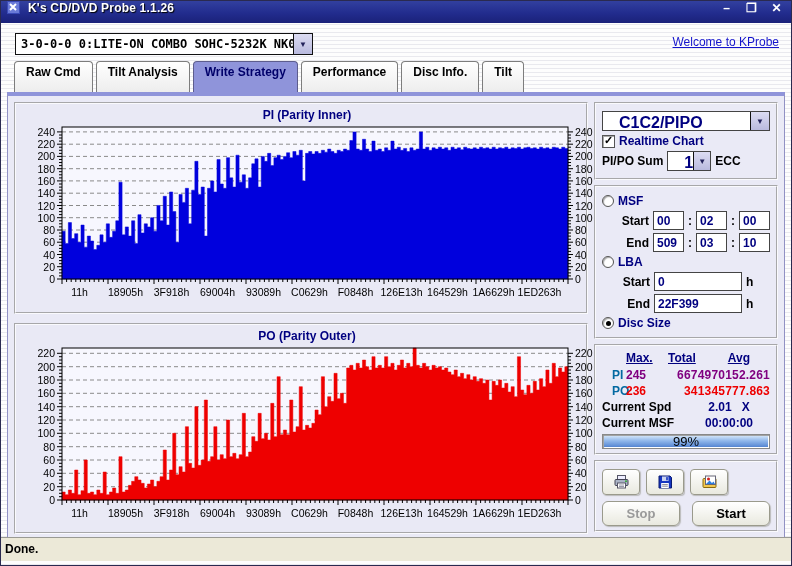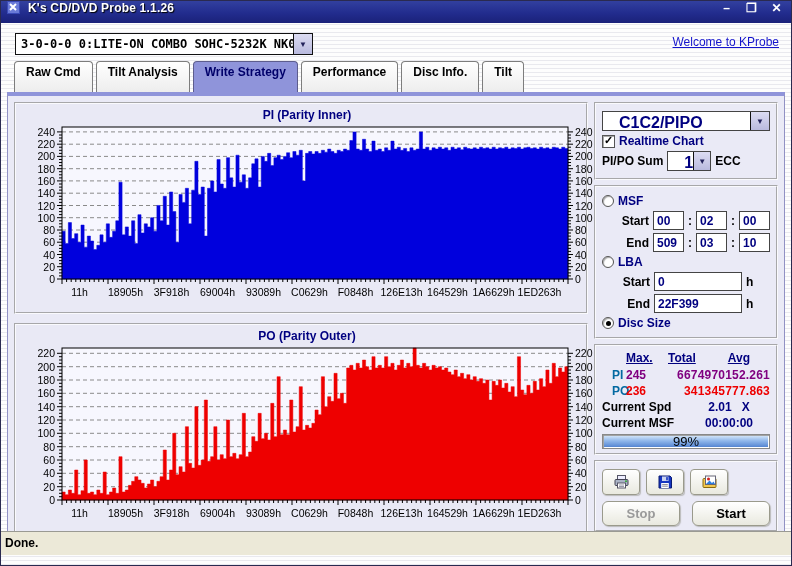--- a/index.html
+++ b/index.html
@@ -74,21 +74,21 @@
   
   .iconbtn{width:38px;height:26px;border:1px solid #9a9a8c;border-radius:4px;
     background:linear-gradient(180deg,#ffffff,#e9e9df);display:inline-flex;align-items:center;justify-content:center;
     box-shadow:1px 1px 1px #bbb;}
   .bigbtn{width:78px;height:25px;border:1px solid #9a9a8c;border-radius:6px;
     background:linear-gradient(180deg,#ffffff,#e9e9df);font-family:"Liberation Sans",sans-serif;
     font-size:13px;font-weight:bold;color:#000;box-shadow:1px 1px 1px #bbb;text-align:center;line-height:23px;}
   .bigbtn.disabled{color:#9a9a9a;}
   .btnrow{display:flex;justify-content:space-between;margin-top:6px;}
   
-  .statusbar{position:absolute;left:0;right:0;bottom:10px;height:24px;background:#ece9d8;
+  .statusbar{position:absolute;left:0;right:0;bottom:4px;height:24px;background:#ece9d8;
     border-top:1px solid #9a9a93;font-size:12px;font-weight:bold;color:#000;padding:4px 0 0 4px;}
 </style>
 </head>
 <body>
 
 <div class="window">
 
   <div class="titlebar">
     <svg class="app-icon" viewBox="0 0 13 13">
       <rect x="0" y="0" width="13" height="13" fill="#3a4ab8"></rect>

